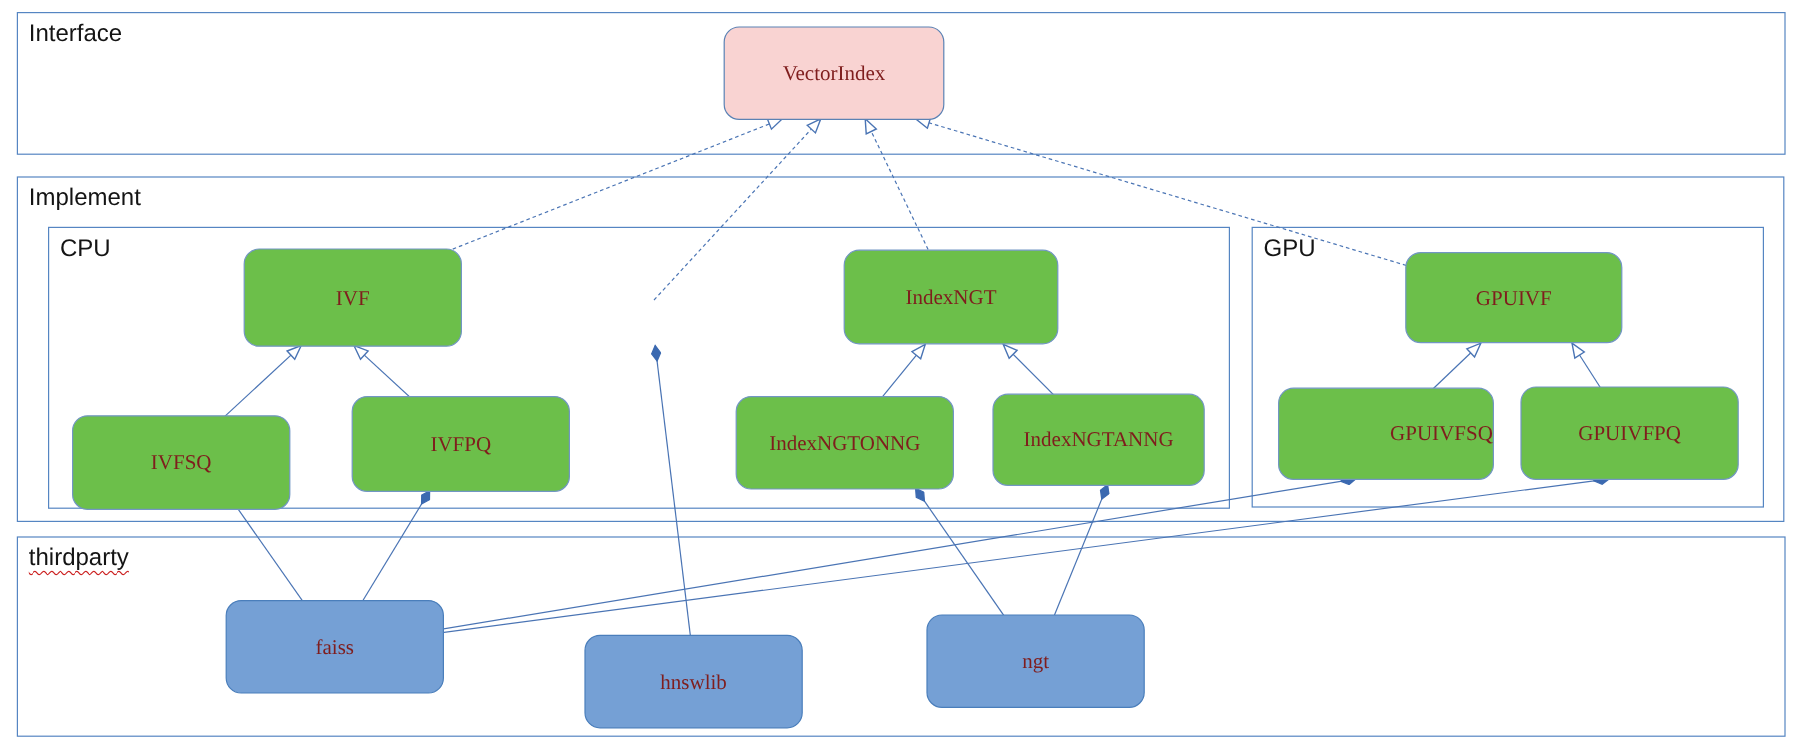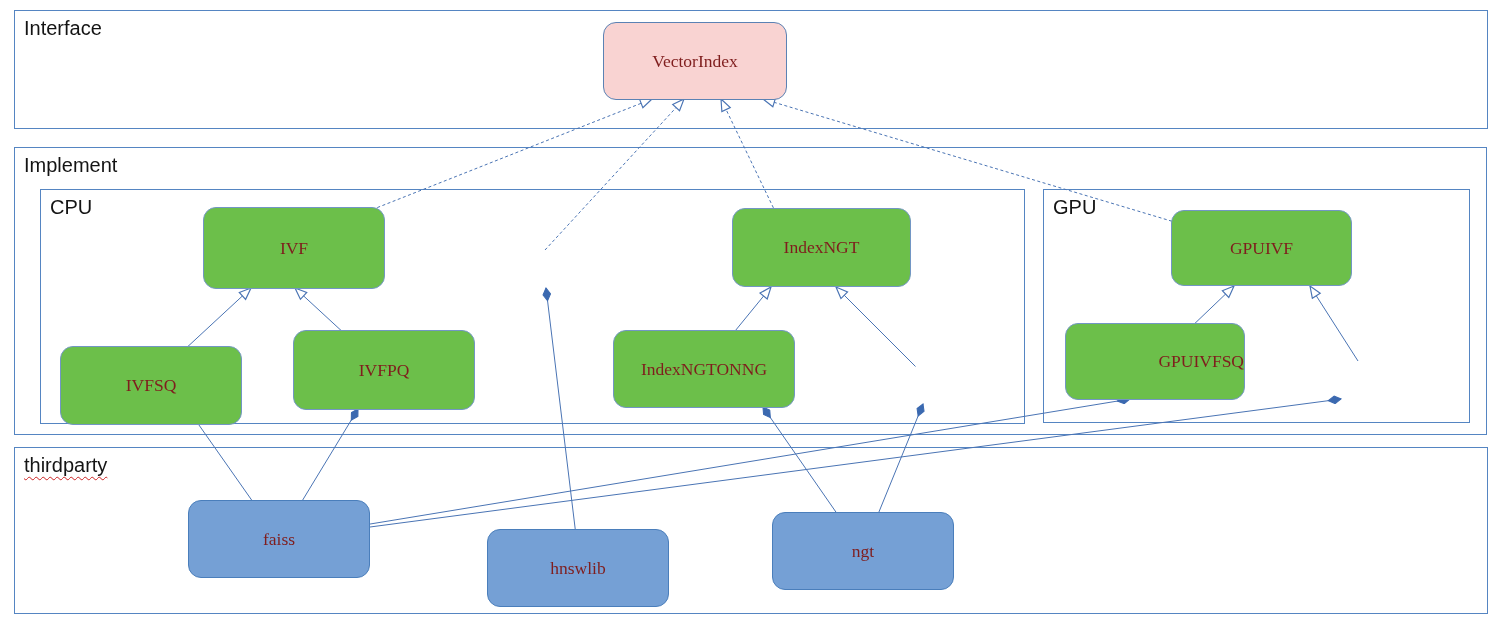--- a/index.html
+++ b/index.html
@@ -89,45 +89,51 @@
 
   <div class="node kind-interface" id="node-vectorindex" style="left:603px;top:22px;width:182px;height:76px;">
     <span>VectorIndex</span>
   </div>
 
   <div class="node kind-impl" id="node-ivf" style="left:184px;top:207px;width:180px;height:80px;margin-left:19px;">
     <span>IVF</span>
   </div>
 
 
-  <div class="node kind-impl" id="node-indexngt" style="left:732px;top:208px;width:177px;height:77px;">
+  <div class="node kind-impl" id="node-indexngt" style="left:703px;top:208px;width:177px;height:77px;">
     <span>IndexNGT</span>
   </div>
 
   <div class="node kind-impl" id="node-gpuivf" style="left:1171px;top:210px;width:179px;height:74px;">
     <span>GPUIVF</span>
   </div>
 
   <div class="node kind-impl" id="node-ivfsq" style="left:60px;top:330px;width:180px;height:77px;margin-top:16px;">
     <span>IVFSQ</span>
   </div>
 
   <div class="node kind-impl" id="node-ivfpq" style="left:293px;top:330px;width:180px;height:78px;">
     <span>IVFPQ</span>
   </div>
 
   <div class="node kind-impl" id="node-indexngtonng" style="left:613px;top:330px;width:180px;height:76px;">
     <span>IndexNGTONNG</span>
   </div>
 
+  <div class="node kind-impl" id="node-indexngtanng" style="left:827px;top:328px;width:175px;height:75px;">
+    <span>IndexNGTANNG</span>
+  </div>
 
   <div class="node kind-impl" id="node-gpuivfsq" style="left:1065px;top:323px;width:178px;height:75px;justify-content:flex-end;">
     <span>GPUIVFSQ</span>
   </div>
 
+  <div class="node kind-impl" id="node-gpuivfpq" style="left:1267px;top:322px;width:180px;height:76px;">
+    <span>GPUIVFPQ</span>
+  </div>
 
   <div class="node kind-third" id="node-faiss" style="left:188px;top:500px;width:180px;height:76px;">
     <span>faiss</span>
   </div>
 
   <div class="node kind-third" id="node-hnswlib" style="left:487px;top:513px;width:180px;height:76px;margin-top:16px;">
     <span>hnswlib</span>
   </div>
 
   <div class="node kind-third" id="node-ngt" style="left:772px;top:512px;width:180px;height:76px;">

